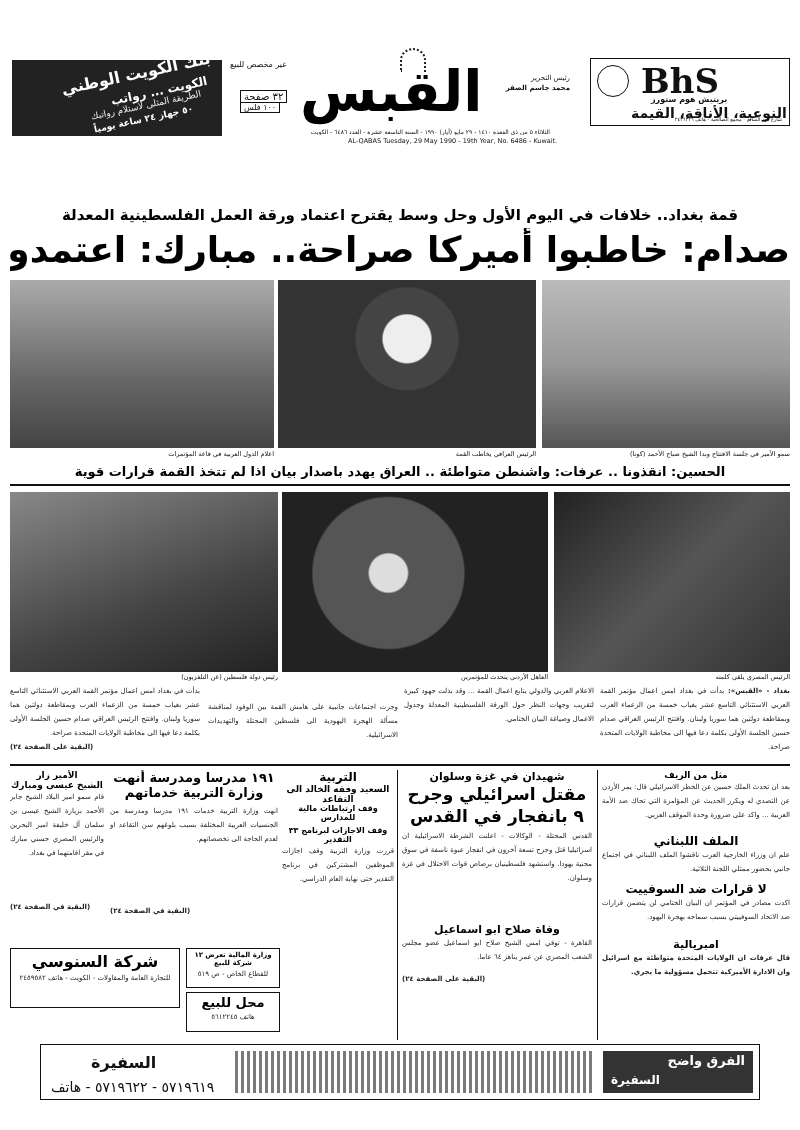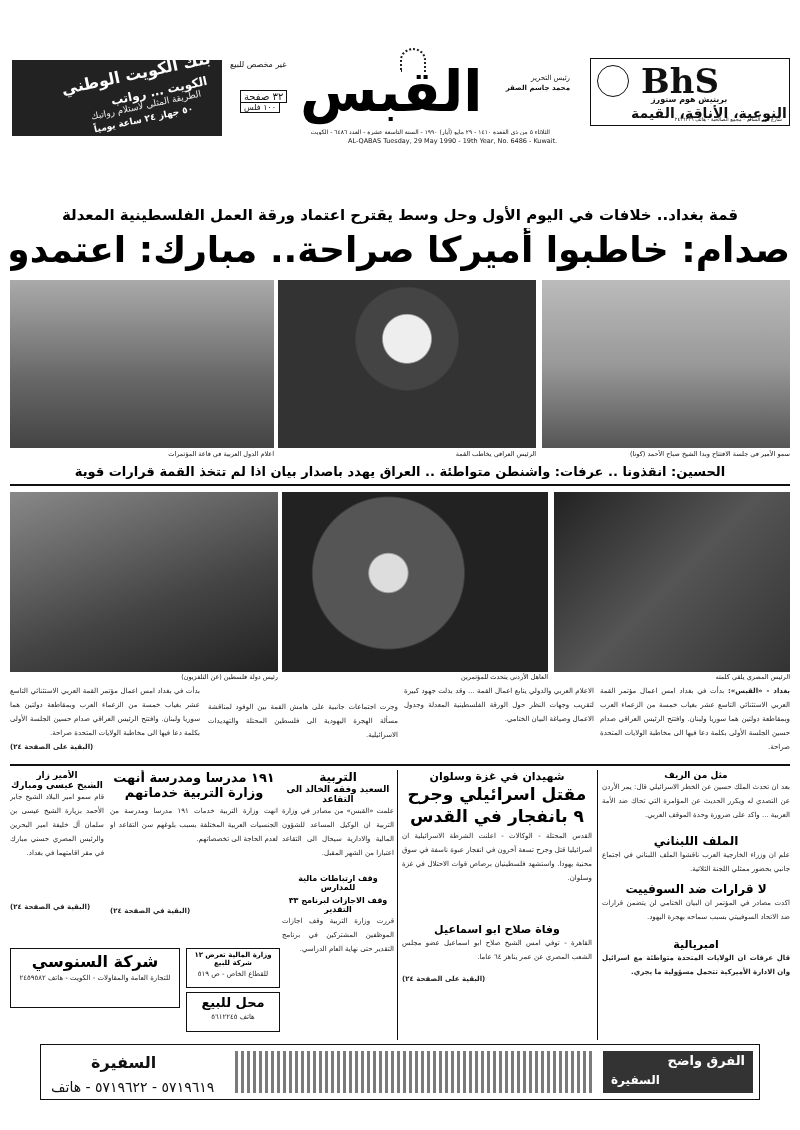--- a/index.html
+++ b/index.html
@@ -104,37 +104,36 @@
     <div class="txt" style="height:90px;margin-top:2px;">القدس المحتلة - الوكالات - اعلنت الشرطة الاسرائيلية ان اسرائيليا قتل وجرح تسعة آخرون في انفجار عبوة ناسفة في سوق محنية يهودا. واستشهد فلسطينيان برصاص قوات الاحتلال في غزة وسلوان.</div>
     <div class="hl" style="font-size:11px;margin-top:4px;">وفاة صلاح ابو اسماعيل</div>
     <div class="txt" style="height:36px;">القاهرة - توفي امس الشيخ صلاح ابو اسماعيل عضو مجلس الشعب المصري عن عمر يناهز ٦٤ عاما.</div>
     <div class="txt bold" style="text-align:left;">(البقية على الصفحة ٢٤)</div>
   </div>
   <div class="abs rule" style="right:392px;top:760px;width:1px;height:270px;"></div>
 
   <div class="col" style="right:396px;top:760px;width:112px;height:272px;">
     <div class="hl" style="font-size:12px;">التربية</div>
     <div class="hl" style="font-size:9px;white-space:normal;">السعيد وفقه الخالد الى التقاعد</div>
-    <div class="txt" style="height:70px;">علمت «القبس» من مصادر في وزارة التربية ان الوكيل المساعد للشؤون المالية والادارية سيحال الى التقاعد اعتبارا من الشهر المقبل.</div>
     <div class="hl" style="font-size:8px;white-space:normal;">وقف ارتباطات مالية للمدارس</div>
     <div class="hl" style="font-size:8px;white-space:normal;margin-top:4px;">وقف الاجازات لبرنامج ٣٣ التقدير</div>
     <div class="txt" style="height:60px;">قررت وزارة التربية وقف اجازات الموظفين المشتركين في برنامج التقدير حتى نهاية العام الدراسي.</div>
   </div>
 
   <div class="col" style="left:100px;top:760px;width:168px;height:170px;">
     <div class="hl" style="font-size:13px;">١٩١ مدرسا ومدرسة أنهت</div>
     <div class="hl" style="font-size:13px;">وزارة التربية خدماتهم</div>
     <div class="txt" style="height:100px;margin-top:4px;">انهت وزارة التربية خدمات ١٩١ مدرسا ومدرسة من الجنسيات العربية المختلفة بسبب بلوغهم سن التقاعد او لعدم الحاجة الى تخصصاتهم.</div>
     <div class="txt bold" style="text-align:left;">(البقية في الصفحة ٢٤)</div>
   </div>
 
   <div class="col" style="left:0;top:760px;width:94px;height:170px;">
     <div class="hl" style="font-size:9px;">الأمير زار</div>
     <div class="hl" style="font-size:9px;">الشيخ عيسى ومبارك</div>
-    <div class="txt" style="height:110px;">قام سمو امير البلاد الشيخ جابر الأحمد بزيارة الشيخ عيسى بن سلمان آل خليفة امير البحرين والرئيس المصري حسني مبارك في مقر اقامتهما في بغداد.</div>
+    <div class="txt" style="height:110px;font-family:Liberation Serif, serif;">قام سمو امير البلاد الشيخ جابر الأحمد بزيارة الشيخ عيسى بن سلمان آل خليفة امير البحرين والرئيس المصري حسني مبارك في مقر اقامتهما في بغداد.</div>
     <div class="txt bold" style="text-align:left;">(البقية في الصفحة ٢٤)</div>
   </div>
 
   <div class="abs box" style="left:0;top:938px;width:170px;height:60px;padding:3px;">
     <div class="hl" style="font-size:16px;">شركة السنوسي</div>
     <div class="txt" style="text-align:center;">للتجارة العامة والمقاولات - الكويت - هاتف ٢٤٥٩٥٨٢</div>
   </div>
   <div class="abs box" style="left:176px;top:938px;width:94px;height:40px;padding:2px;">
     <div class="hl" style="font-size:7px;white-space:normal;">وزارة المالية تعرض ١٢ شركة للبيع</div>
     <div class="txt" style="text-align:center;">للقطاع الخاص - ص ٥١٩</div>

